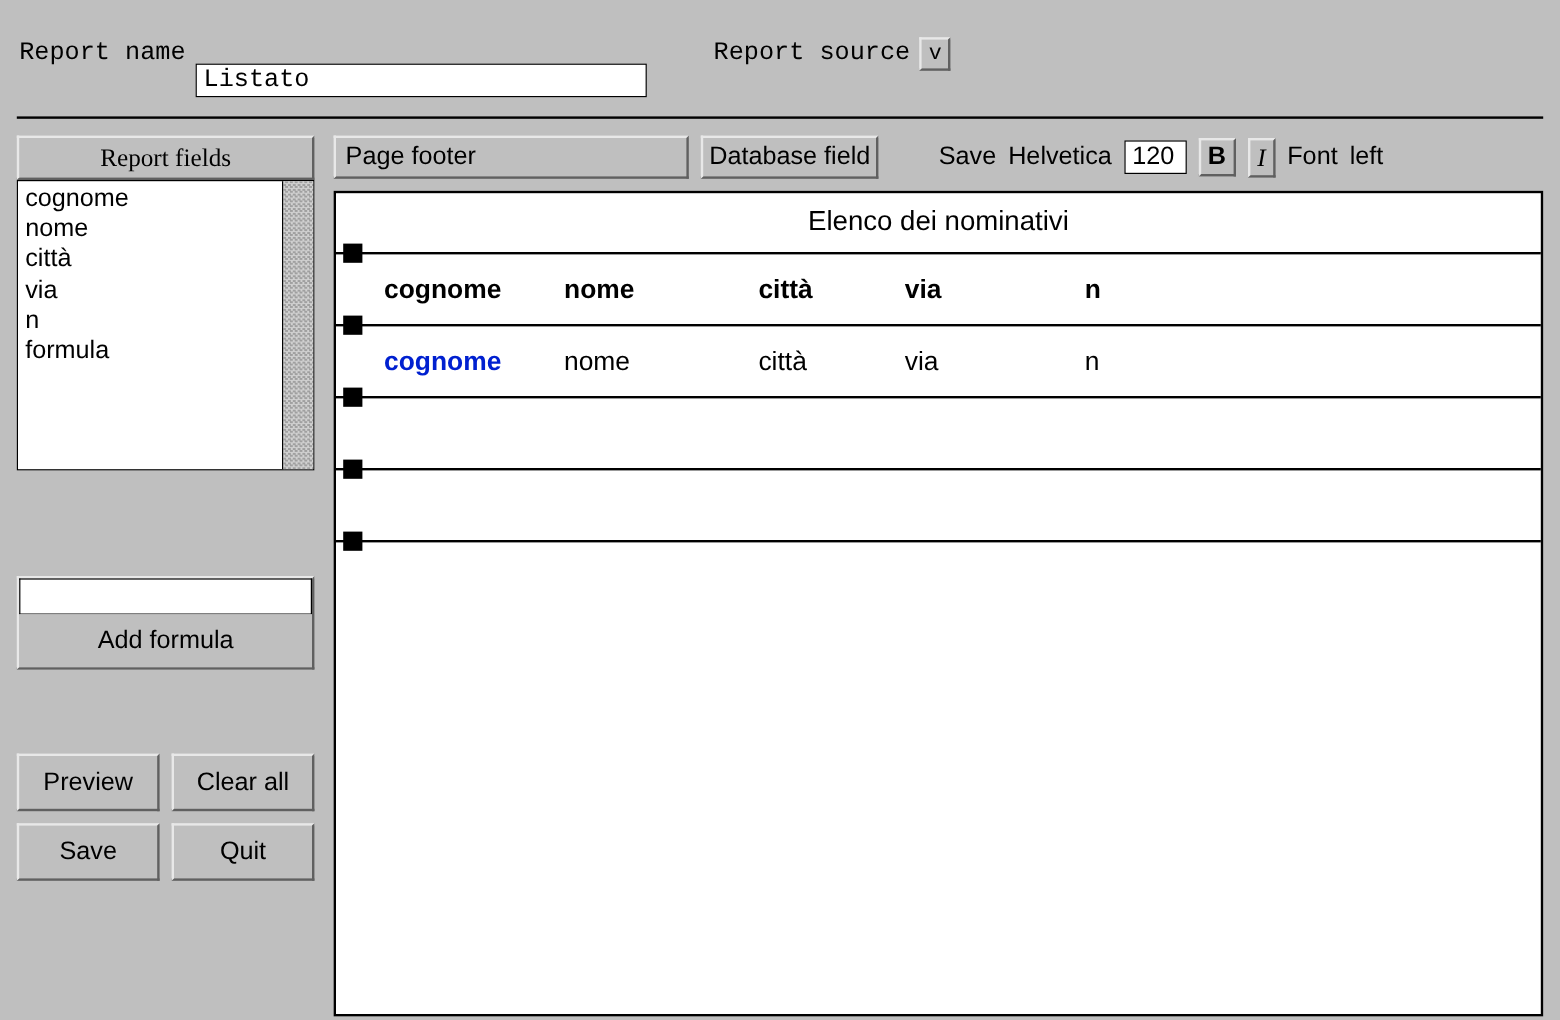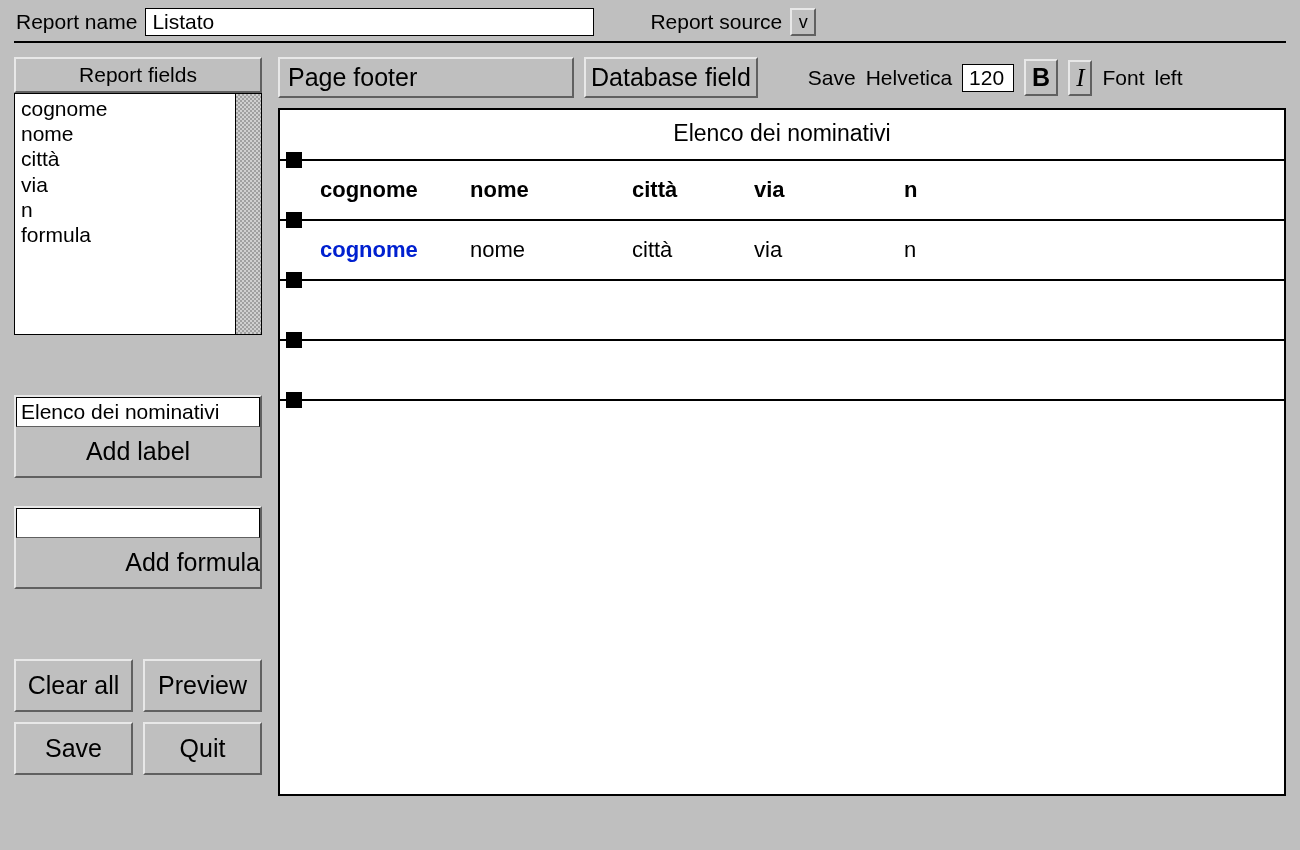--- a/index.html
+++ b/index.html
@@ -9,40 +9,41 @@
     font-family: Helvetica, Arial, sans-serif;
     font-size: 21px;
     color: #000;
     width: 1300px;
     height: 850px;
     overflow: hidden;
   }
   .top-row {
     display: flex;
     align-items: center;
-    padding: 8px 16px 5px 16px;
+    padding: 8px 16px 16px 16px;
     gap: 8px;
+    font-family: Liberation Mono, monospace;
   }
   .label-text { font-size: 21px; }
   .text-input {
     background: #fff;
     border: 1px solid #000;
     height: 28px;
     font-size: 21px;
     padding: 0 6px;
     font-family: inherit;
   }
   .text-input.small { width: 52px; text-align: left; }
   .btn {
     background: #bfbfbf;
     border-top: 2px solid #e8e8e8;
     border-left: 2px solid #e8e8e8;
     border-right: 2px solid #606060;
     border-bottom: 2px solid #606060;
-    font-size: 25px;
+    font-size: 21px;
     padding: 4px 10px;
     font-family: inherit;
     cursor: pointer;
     text-align: center;
   }
   .btn-wide { width: 100%; }
   .btn-square { width: 26px; height: 28px; padding: 0; font-size: 18px; line-height: 22px; }
   .btn-tight { padding: 2px 6px; }
   .hr-main { border: none; border-top: 2px solid #000; margin: 0 14px; }
   .body-row {
@@ -55,20 +56,21 @@
   .right-col { flex: 1 1 auto; display: flex; flex-direction: column; }
   .fields-header {
     background: #bfbfbf;
     border-top: 2px solid #e8e8e8;
     border-left: 2px solid #e8e8e8;
     border-right: 2px solid #606060;
     border-bottom: 2px solid #606060;
     text-align: center;
     padding: 4px 0;
     font-size: 21px;
+    font-family: Liberation Serif, serif;
   }
   .fields-list-wrap { display: flex; border: 1px solid #000; background: #fff; height: 242px; }
   .fields-list { flex: 1; padding: 2px 6px; line-height: 1.2; font-size: 21px; }
   .field-item { cursor: pointer; }
   .scrollbar {
     width: 26px;
     background: repeating-conic-gradient(#a0a0a0 0 25%, #d0d0d0 0 50%) 0 0/4px 4px;
     border-left: 1px solid #000;
   }
   .spacer-sm { height: 60px; }
@@ -124,21 +126,21 @@
     font-family: inherit;
   }
   .group { border-top:2px solid #e8e8e8; border-left:2px solid #e8e8e8; border-right:2px solid #606060; border-bottom:2px solid #606060; }
   .add-block { width:100%; }
 </style>
 </head>
 <body>
 
 <div class="top-row">
   <span class="label-text">Report name</span>
-  <input class="text-input" style="width: 449px;" value="Listato">
+  <input class="text-input" style="width: 376px; margin-top: 45px;" value="Listato">
   <span style="width:40px"></span>
   <span class="label-text">Report source</span>
   <button class="btn btn-square">v</button>
 </div>
 
 <hr class="hr-main">
 
 <div class="body-row">
 
   <div class="left-col">
@@ -150,35 +152,31 @@
           <div class="field-item">città</div>
           <div class="field-item">via</div>
           <div class="field-item">n</div>
           <div class="field-item">formula</div>
         </div>
       <div class="scrollbar"></div>
     </div>
 
     <div class="spacer-sm"></div>
 
-    <div class="add-block group">
-      <input class="input-box-full" style="border-width: 1px; border-style: solid; border-color: rgb(0, 0, 0) rgb(0, 0, 0) rgb(96, 96, 96); border-image: initial;" value="Elenco dei nominativi">
-      <button class="btn btn-wide" style="border:none; padding:10px 0;">Add label</button>
-    </div>
 
     <div class="spacer-md"></div>
 
     <div class="add-block group">
       <input class="input-box-full" style="border-width: 1px; border-style: solid; border-color: rgb(0, 0, 0) rgb(0, 0, 0) rgb(96, 96, 96); border-image: initial;" value="">
-      <button class="btn btn-wide" style="border:none; padding:10px 0;text-align:right;">Add formula</button>
+      <button class="btn btn-wide" style="border:none; padding:10px 0;">Add formula</button>
     </div>
 
     <div class="bottom-grid">
+      <button class="btn">Preview</button>
       <button class="btn">Clear all</button>
-      <button class="btn">Preview</button>
       <button class="btn">Save</button>
       <button class="btn">Quit</button>
     </div>
   </div>
 
   <div class="right-col">
     <div class="toolbar-row">
       <button class="btn" style="width:296px; text-align:left; padding:4px 8px;">Page footer</button>
       <button class="btn" style="padding:4px 5px;">Database field</button>
       <span style="width:30px"></span>

